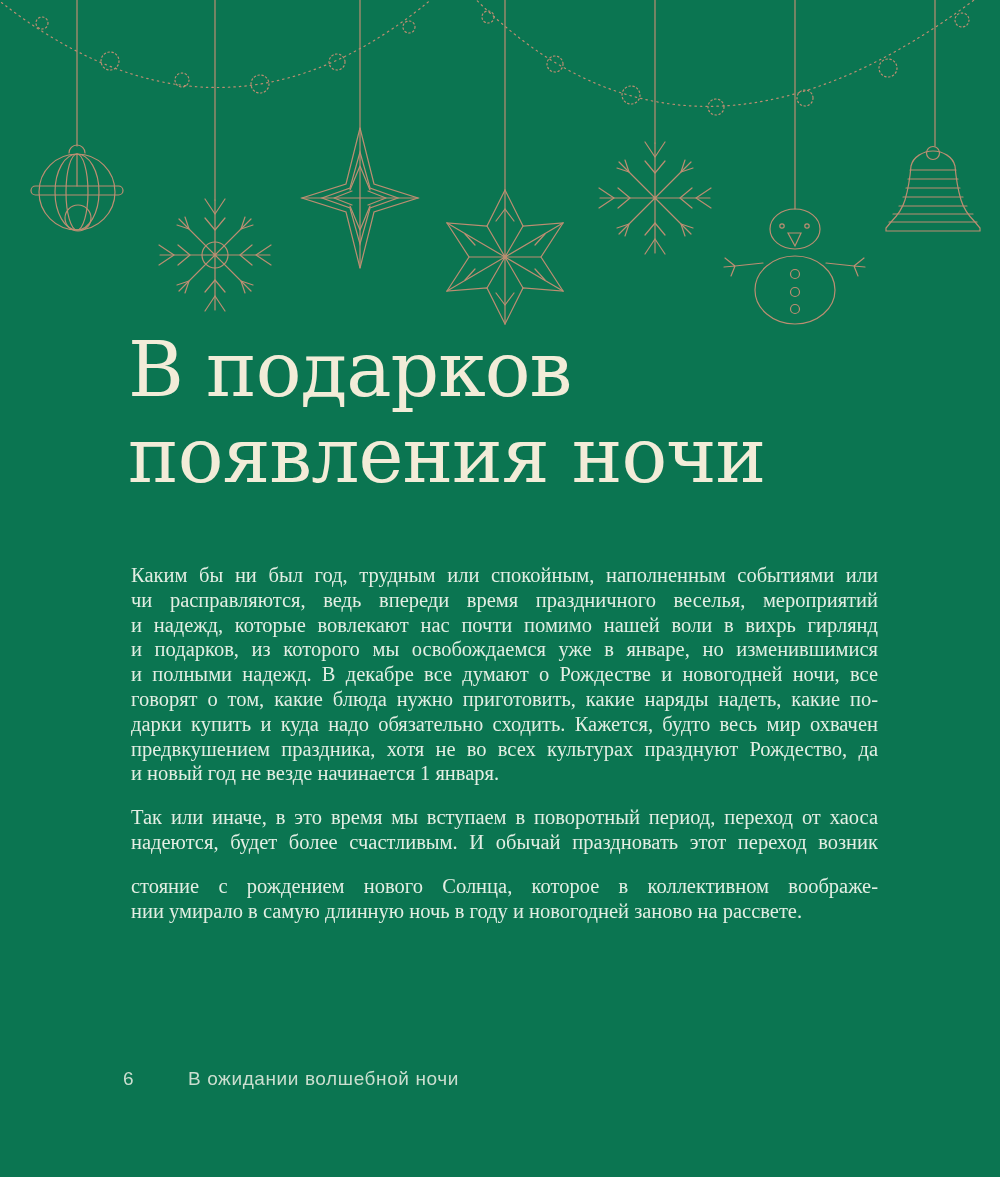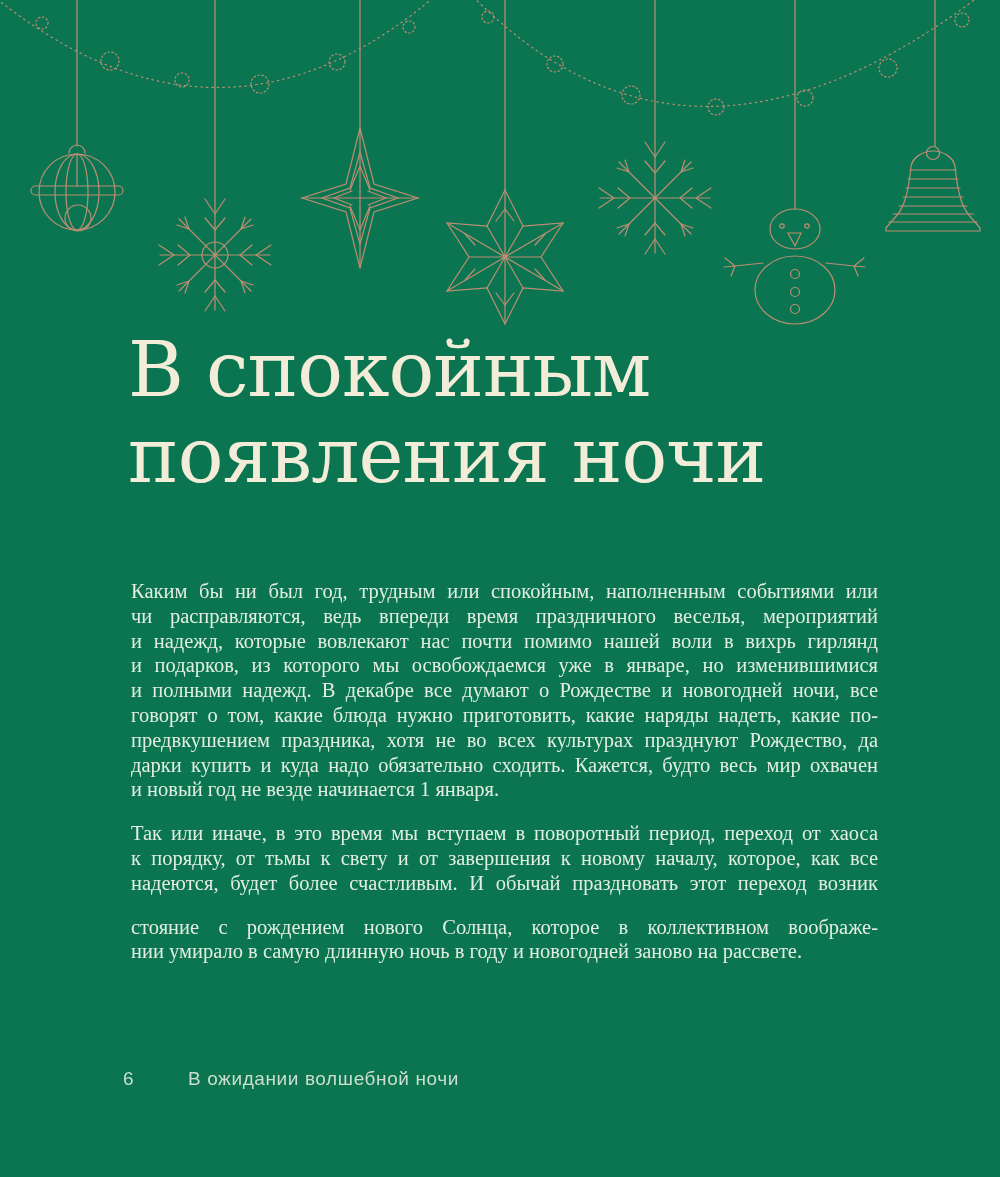--- a/index.html
+++ b/index.html
@@ -25,21 +25,21 @@
     color: var(--title_color, #F2ECD8);
   }
   .chapter-title span { display:block; }
   .body-text {
     position:absolute; left:131px; top:563px;
     width:747px;
     font-size:20.5px;
     line-height:24.8px;
     color: var(--body_color, #E3EEE3);
   }
-  .para { margin:16px 0 19px 0; }
+  .para { margin:0 0 19px 0; }
   .line {
     height:24.8px;
     text-align:justify;
     text-align-last:justify;
     white-space:normal;
   }
   .line.last { text-align-last:left; }
   .page-footer {
     position:absolute; left:123px; top:1068px;
     display:flex; align-items:baseline;
@@ -154,39 +154,38 @@
         <circle cx="933" cy="153" r="6.5"></circle>
         <path d="M911,166 C913,157 923,151 933,151 C943,151 953,157 955,166
                  C956,178 958,190 961,200 C964,210 969,216 975,222 L980,228 L980,231
                  L886,231 L886,228 L891,222 C897,216 902,210 905,200 C908,190 910,178 911,166 Z"></path>
         <path d="M910,170 H956 M908,179 H958 M906,188 H960 M903,197 H963 M899,206 H967 M893,214 H973 M889,222 H977"></path>
       </g>
     </g>
   </svg>
 
   <h1 class="chapter-title">
-    <span>В спокойным</span>
+    <span>В подарков</span>
     <span>появления ночи</span>
   </h1>
 
   <div class="body-text" id="body-text">
       <div class="para">
         <div class="line">Каким бы ни был год, трудным или спокойным, наполненным событиями или</div>
         <div class="line">чи расправляются, ведь впереди время праздничного веселья, мероприятий</div>
         <div class="line">и надежд, которые вовлекают нас почти помимо нашей воли в вихрь гирлянд</div>
         <div class="line">и подарков, из которого мы освобождаемся уже в январе, но изменившимися</div>
         <div class="line">и полными надежд. В декабре все думают о Рождестве и новогодней ночи, все</div>
         <div class="line">говорят о том, какие блюда нужно приготовить, какие наряды надеть, какие по-</div>
+        <div class="line">дарки купить и куда надо обязательно сходить. Кажется, будто весь мир охвачен</div>
         <div class="line">предвкушением праздника, хотя не во всех культурах празднуют Рождество, да</div>
-        <div class="line">дарки купить и куда надо обязательно сходить. Кажется, будто весь мир охвачен</div>
         <div class="line last">и новый год не везде начинается 1 января.</div>
       </div>
       <div class="para">
         <div class="line">Так или иначе, в это время мы вступаем в поворотный период, переход от хаоса</div>
-        <div class="line">к порядку, от тьмы к свету и от завершения к новому началу, которое, как все</div>
         <div class="line">надеются, будет более счастливым. И обычай праздновать этот переход возник</div>
       </div>
       <div class="para">
         <div class="line">стояние с рождением нового Солнца, которое в коллективном воображе-</div>
         <div class="line last">нии умирало в самую длинную ночь в году и новогодней заново на рассвете.</div>
       </div>
     </div>
 
   <div class="page-footer">
     <span class="num">6</span>

